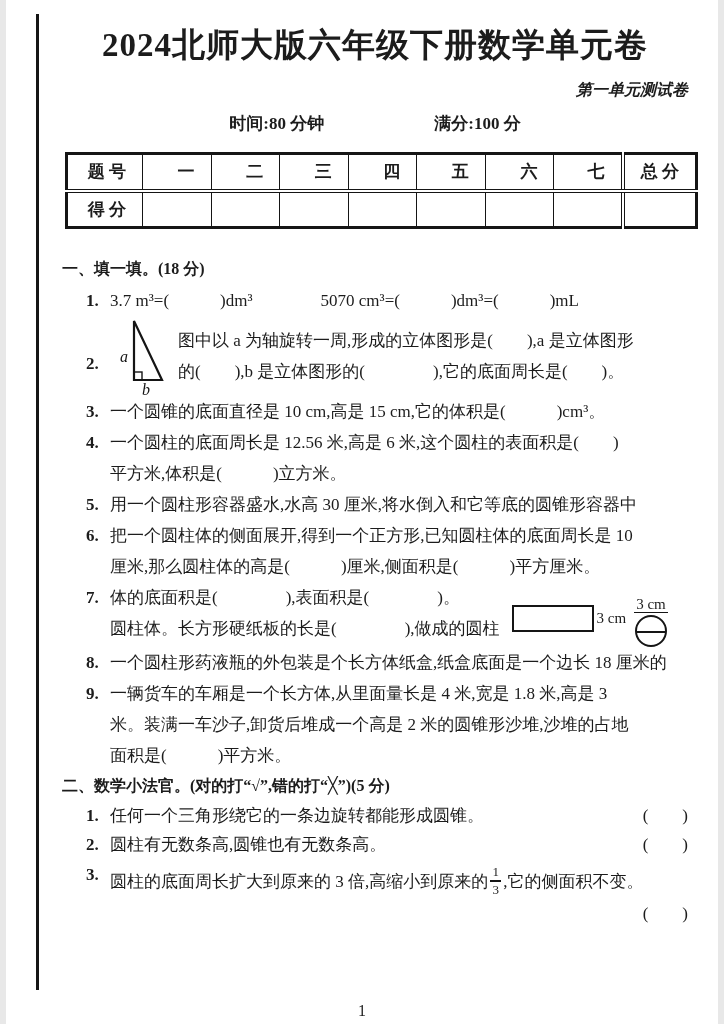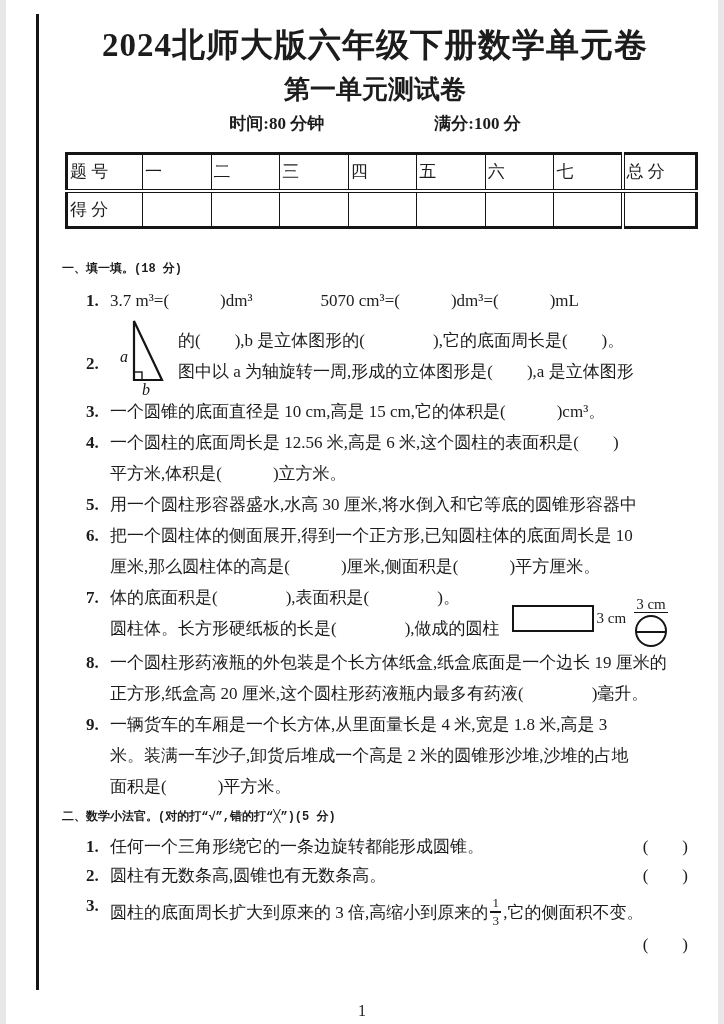--- a/index.html
+++ b/index.html
@@ -6,33 +6,33 @@
   html,body { background:#e8e8e8; }
   .page {
     position:relative; width:712px; height:1024px; margin:0 auto;
     background:#ffffff; color:#1c1c1c; overflow:hidden;
     font-family:"Liberation Serif","DejaVu Serif",serif;
     padding:24px 30px 0 42px;
   }
   .edge-line { position:absolute; left:30px; top:14px; width:3px; height:976px; background:#151515; }
   .content { position:relative; margin-left:14px; }
   .title { font-size:33px; font-weight:bold; text-align:center; line-height:42px; letter-spacing:1px; }
-  .subtitle { font-size:26px; font-weight:bold; text-align:center; line-height:32px; margin-top:8px; }
+  .subtitle { font-size:16px; font-weight:bold; text-align:right; line-height:32px; margin-top:8px;font-style:italic; }
   .info-row { display:flex; justify-content:center; gap:110px; font-size:17px; font-weight:bold; line-height:28px; margin-top:4px; }
   table.score { border-collapse:collapse; margin-top:14px; margin-left:3px; width:633px; table-layout:fixed; }
   table.score td {
-    border:1.5px solid #151515; height:37px; text-align:left;
-    font-size:17px; font-weight:normal; padding:0 2px;
+    border:1.5px solid #151515; height:37px; text-align:right;
+    font-size:17px; font-weight:bold; padding:0 16px;
   }
   table.score { border:3px solid #151515; }
   table.score td.dbl-b { border-bottom:4px double #151515; }
   table.score td.dbl-l { border-left:4px double #151515; }
   table.score td.label-col { width:76px; }
   table.score td.total-col { width:74px; }
-  .sec-heading { font-size:12px; font-weight:bold; line-height:32px; margin-top:24px; white-space:nowrap;font-family:Liberation Mono, monospace; }
+  .sec-heading { font-size:16px; font-weight:bold; line-height:32px; margin-top:24px; white-space:nowrap; }
   .sec-heading.two { margin-top:0; line-height:30px; }
   .qs { margin-left:24px; }
   .q-line { position:relative; font-size:17px; line-height:31px; padding-left:24px; white-space:nowrap; }
   .q-num { position:absolute; left:0; top:0; font-weight:bold; }
   
   .q2-row { position:relative; display:flex; align-items:center; height:80px; padding-left:24px; }
   .q2-num { position:absolute; left:0; top:38px; font-size:17px; font-weight:bold; }
   .tri-svg { flex:0 0 auto; margin-right:8px; }
   .q2-text .q2l { font-size:17px; line-height:31px; white-space:nowrap; }
   
@@ -109,22 +109,22 @@
 
       <div class="q2-row">
         <span class="q2-num">2.</span>
         <svg class="tri-svg" width="60" height="80" viewBox="0 0 60 80">
           <polygon points="24,5 24,64 52,64" fill="none" stroke="#151515" stroke-width="2.2"></polygon>
           <rect x="24" y="56" width="8" height="8" fill="none" stroke="#151515" stroke-width="1.4"></rect>
           <text x="10" y="46" font-size="16" font-style="italic" fill="#151515">a</text>
           <text x="32" y="79" font-size="16" font-style="italic" fill="#151515">b</text>
         </svg>
         <div class="q2-text">
+          <div class="q2l">图中以 a 为轴旋转一周,形成的立体图形是(　　),a 是立体图形</div>
           <div class="q2l">的(　　),b 是立体图形的(　　　　),它的底面周长是(　　)。</div>
-          <div class="q2l">图中以 a 为轴旋转一周,形成的立体图形是(　　),a 是立体图形</div>
         </div>
       </div>
 
       <div class="q-line">
         <span class="q-num">3.</span>
         <span>一个圆锥的底面直径是 10 cm,高是 15 cm,它的体积是(　　　)cm³。</span>
       </div>
 
       <div>
         <div class="q-line"><span class="q-num">4.</span><span>一个圆柱的底面周长是 12.56 米,高是 6 米,这个圆柱的表面积是(　　)</span></div>
@@ -152,22 +152,21 @@
           <div class="q7-circ-wrap">
             <div class="q7-circ-label">3 cm</div>
             <div class="q7-circle">
                 <div class="diam"></div>
               </div>
           </div>
         </div>
       </div>
 
       <div>
-        <div class="q-line"><span class="q-num">8.</span><span>一个圆柱形药液瓶的外包装是个长方体纸盒,纸盒底面是一个边长 19 厘米的</span></div>
-        <div class="q-line"><span>正方形,纸盒高 20 厘米,这个圆柱形药液瓶内最多有药液(　　　　)毫升。</span></div>
+        <div class="q-line"><span class="q-num">8.</span><span>一个圆柱形药液瓶的外包装是个长方体纸盒,纸盒底面是一个边长 18 厘米的</span></div>
       </div>
 
       <div>
         <div class="q-line"><span class="q-num">9.</span><span>一辆货车的车厢是一个长方体,从里面量长是 4 米,宽是 1.8 米,高是 3</span></div>
         <div class="q-line"><span>米。装满一车沙子,卸货后堆成一个高是 2 米的圆锥形沙堆,沙堆的占地</span></div>
         <div class="q-line"><span>面积是(　　　)平方米。</span></div>
       </div>
     </div>
 
     <div class="sec-heading two">二、数学小法官。(对的打“√”,错的打“╳”)(5 分)</div>

